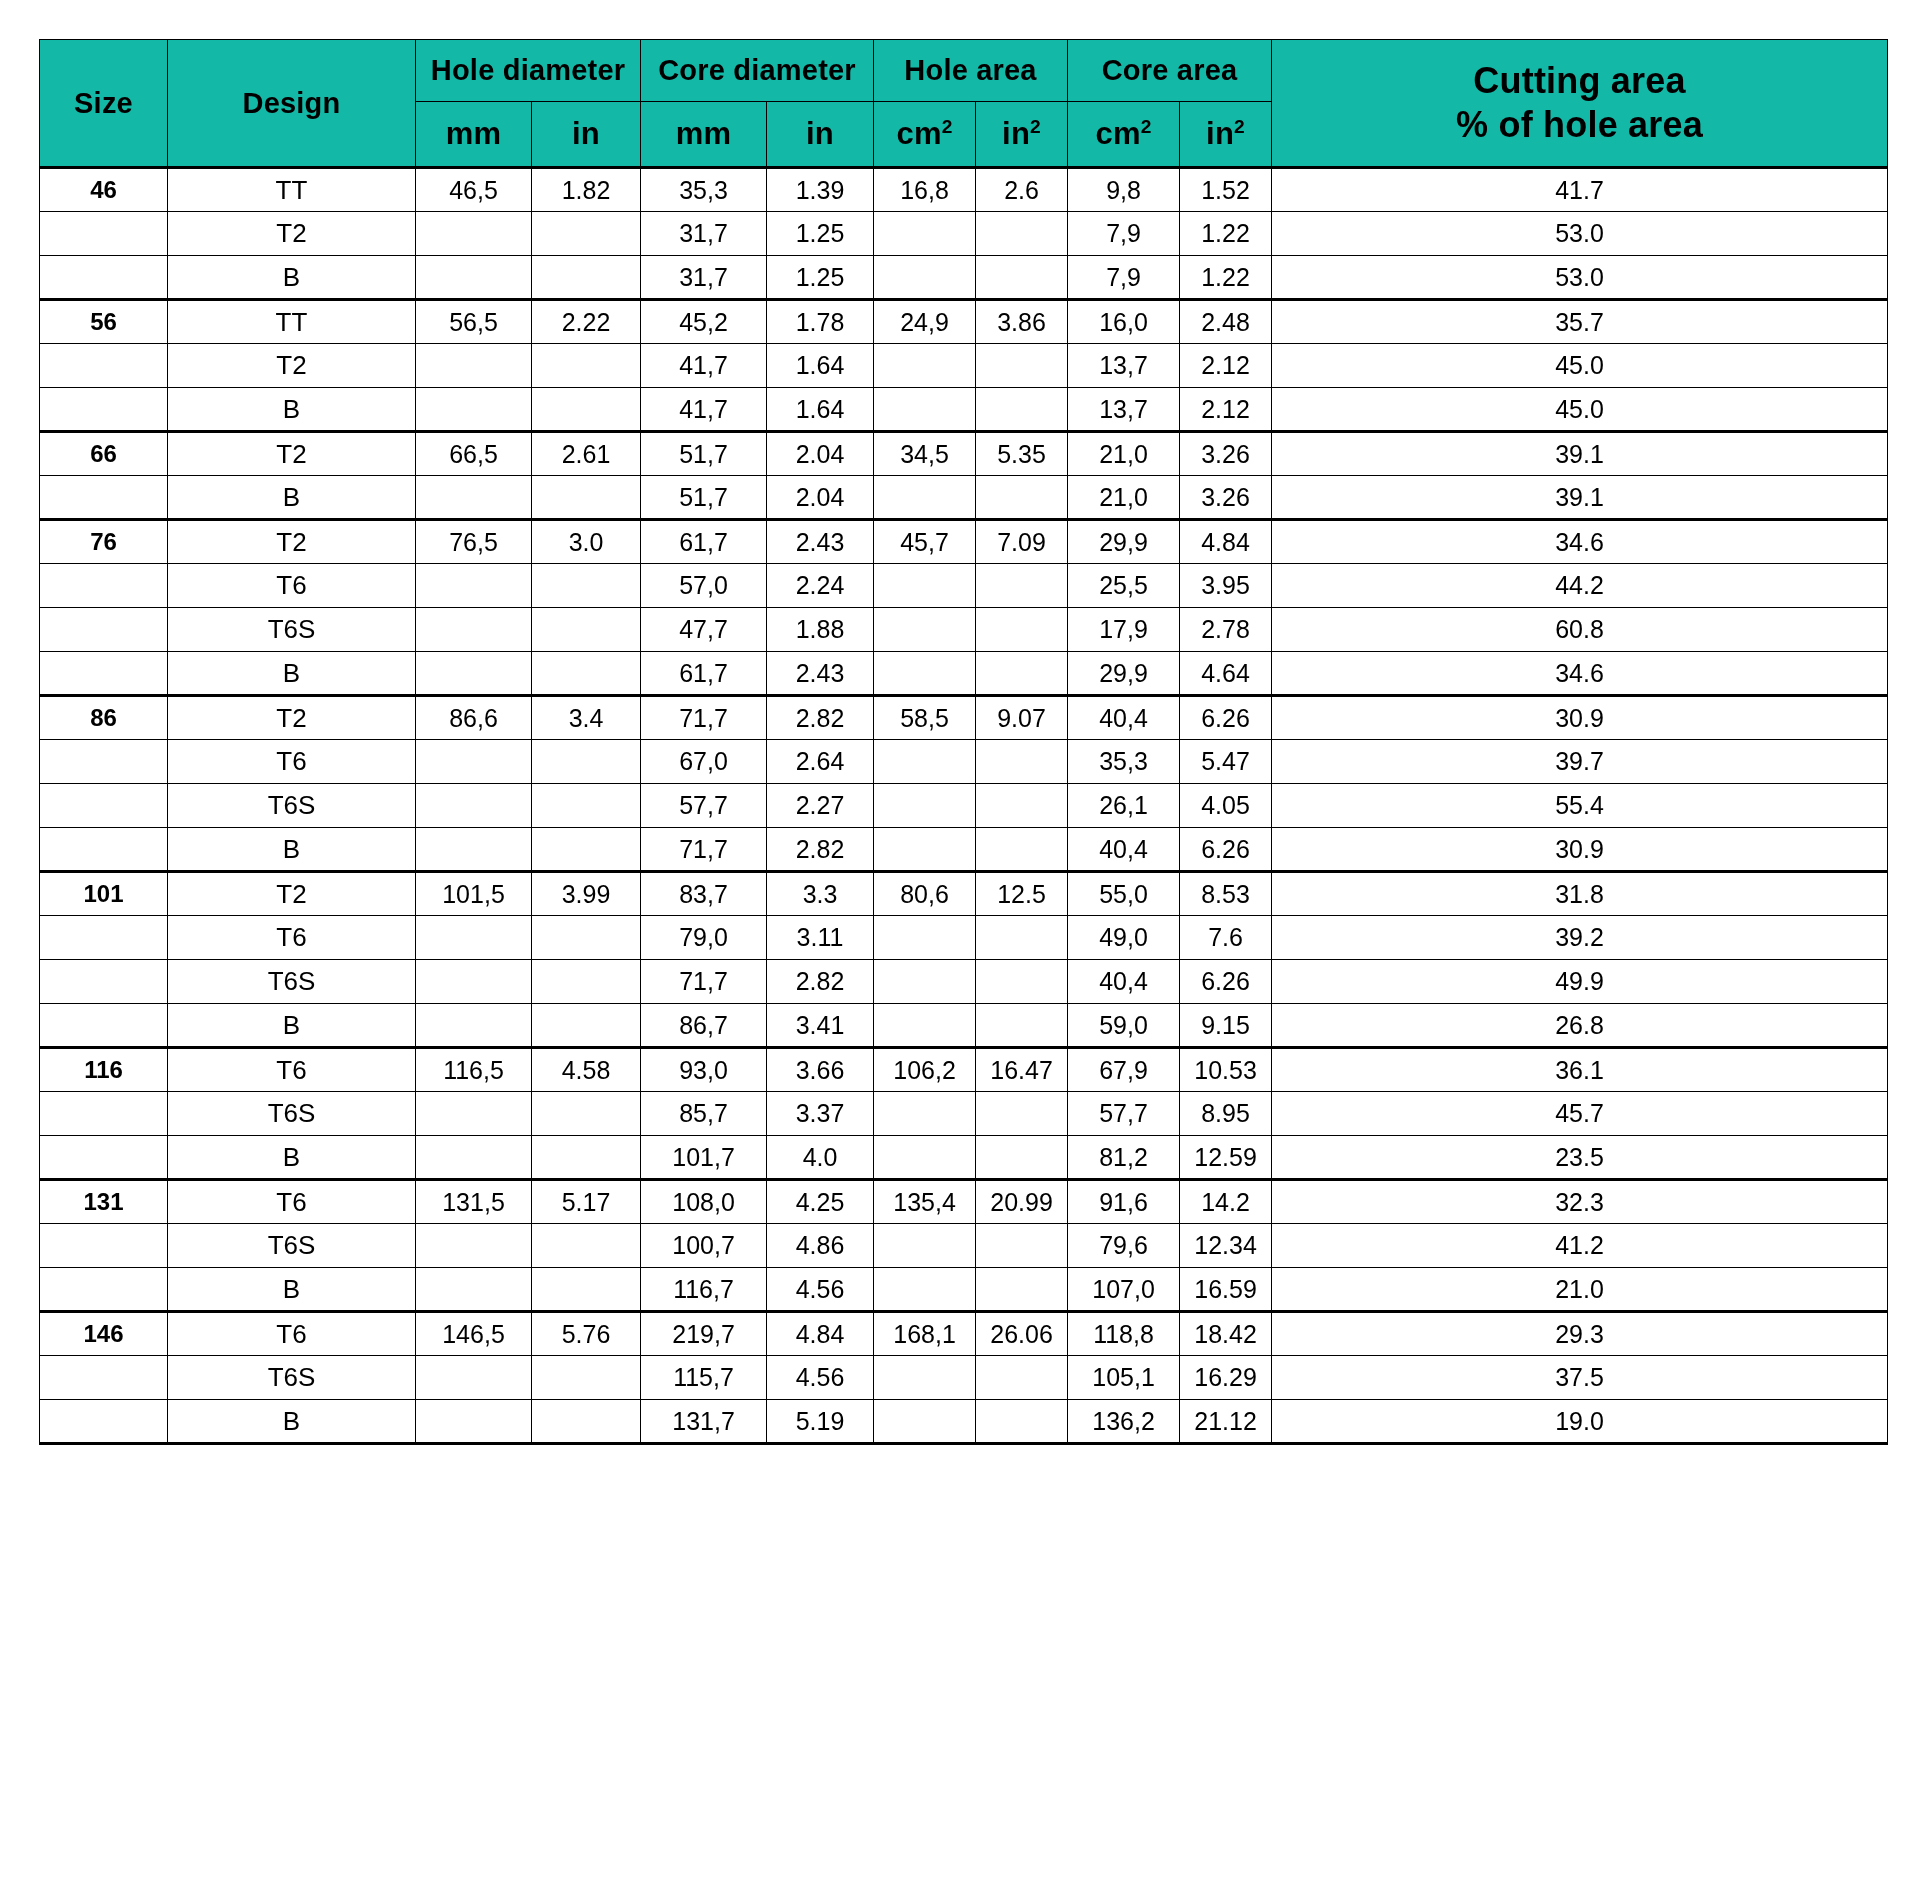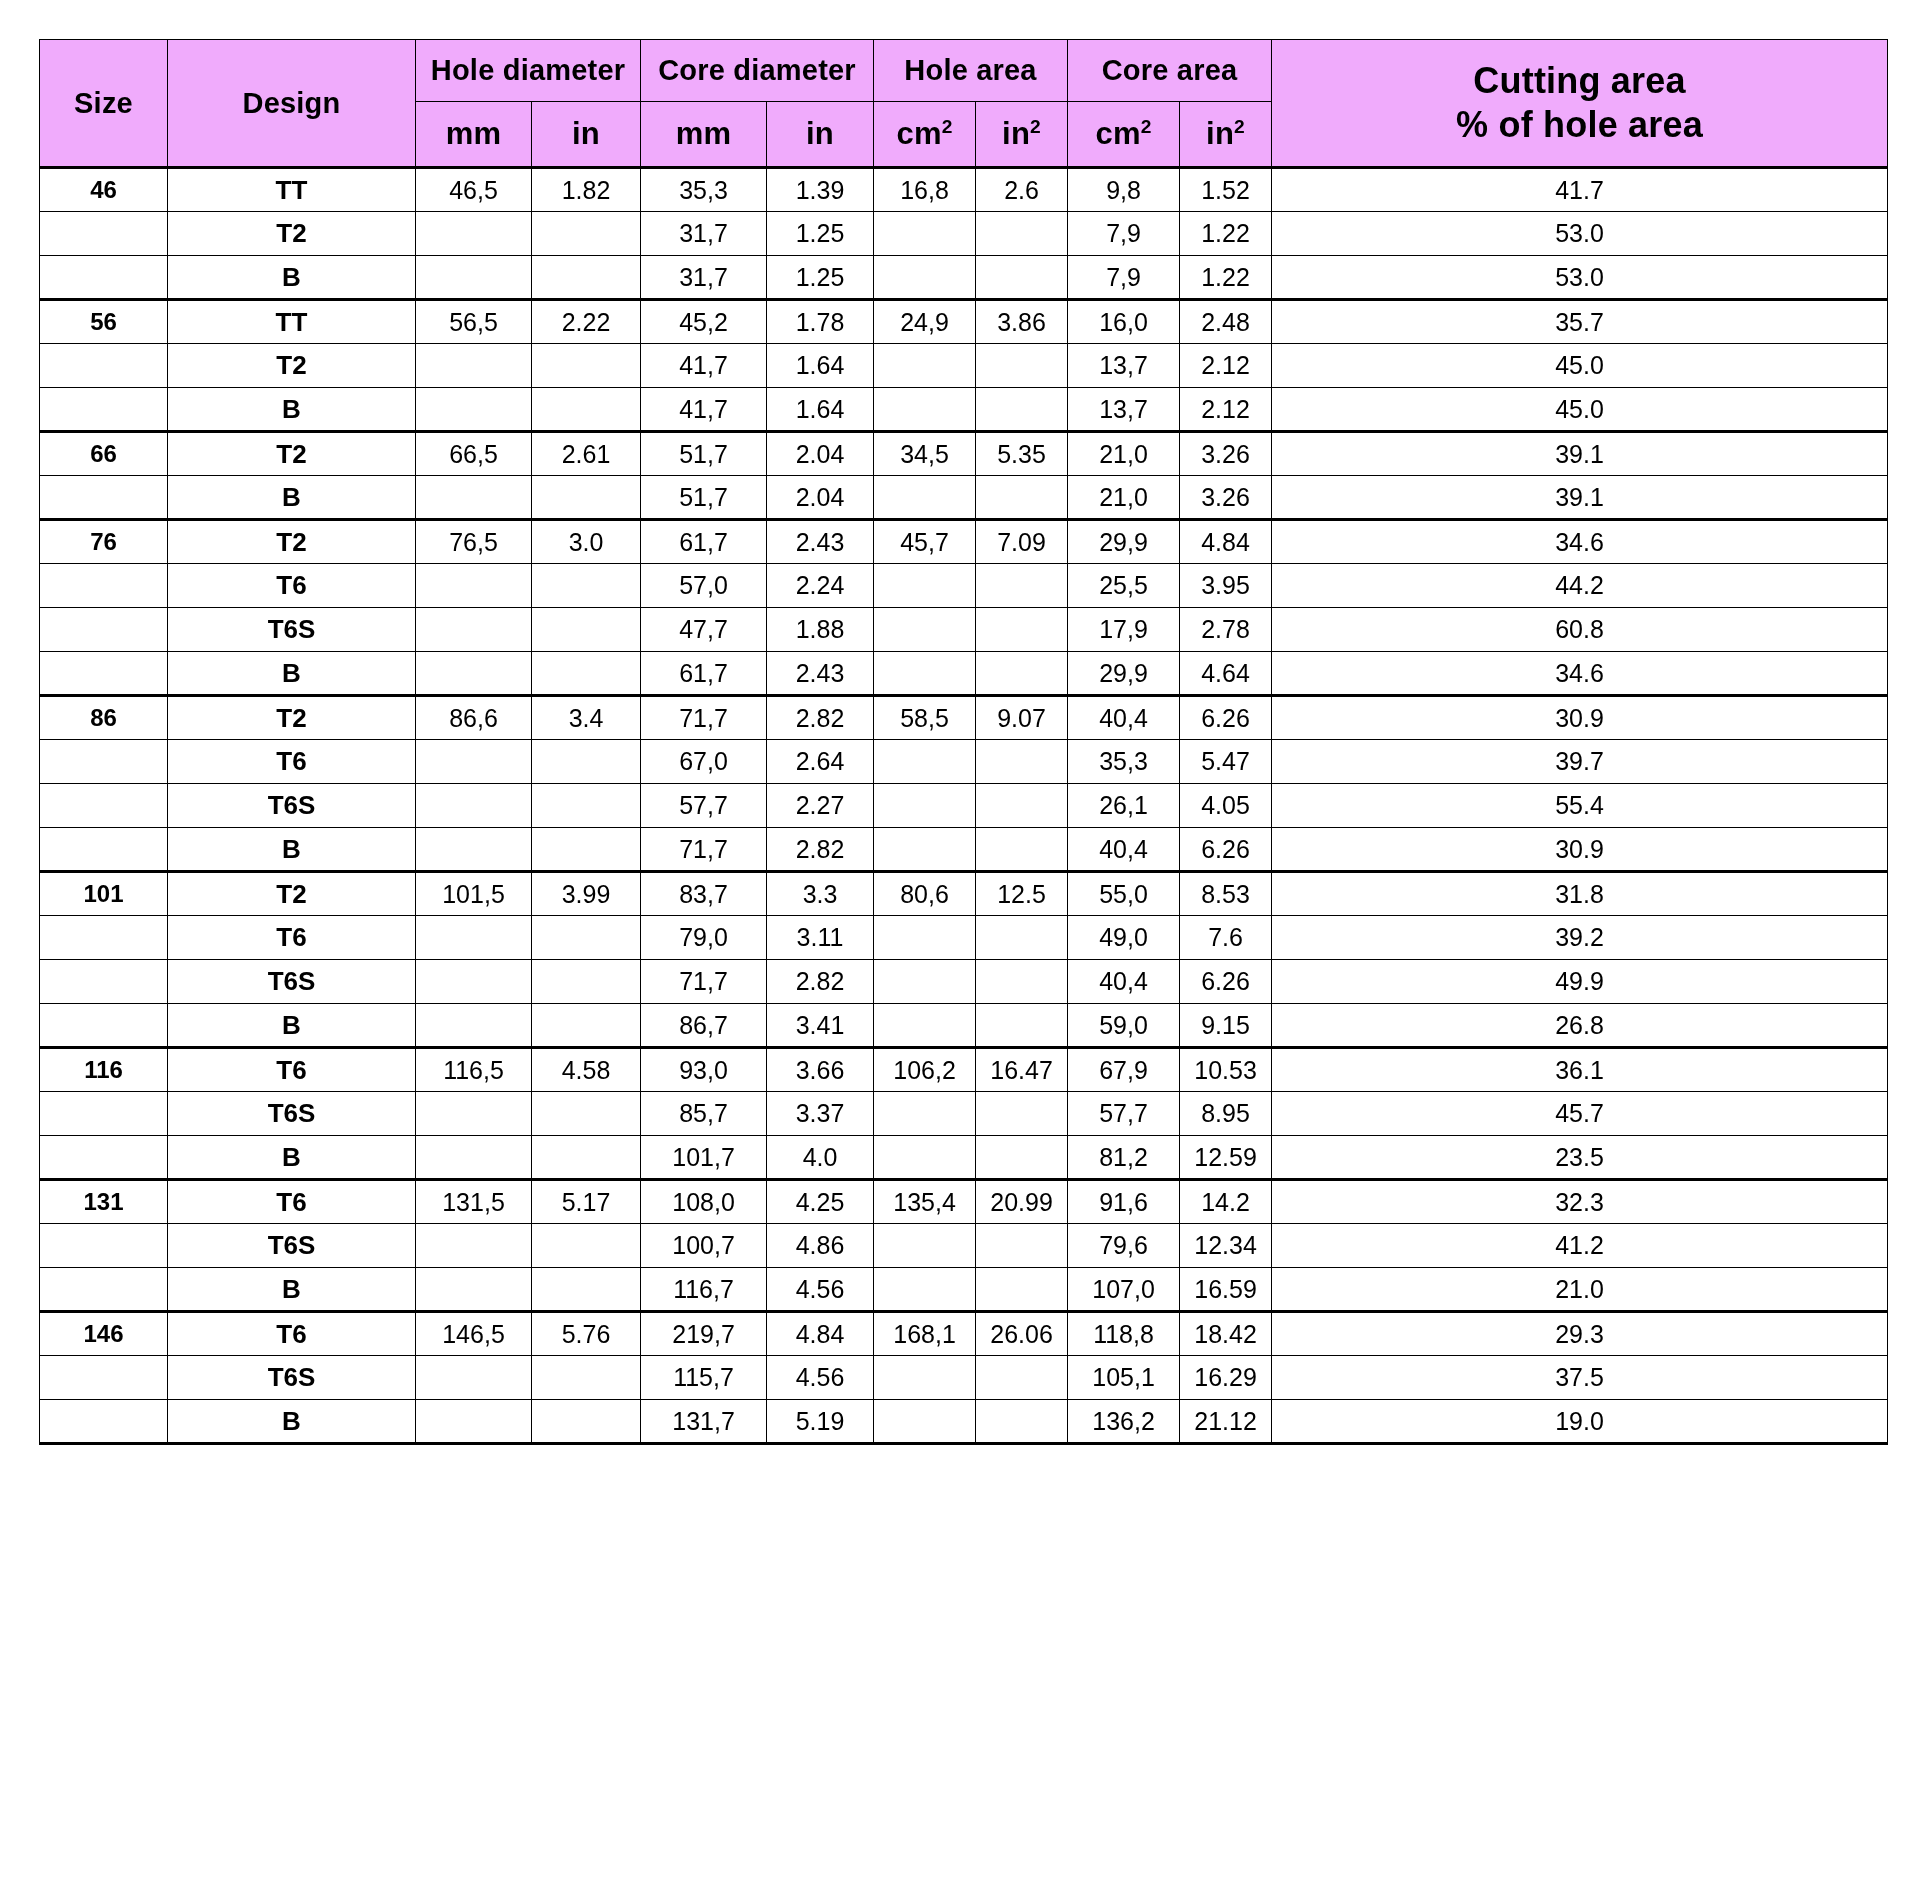--- a/index.html
+++ b/index.html
@@ -33,21 +33,21 @@
     border: 1px solid #000000;
     padding: 0;
     margin: 0;
     text-align: center;
     vertical-align: middle;
     color: #000000;
     box-sizing: border-box;
   }
   
   thead th {
-    background: #f0abfc;
+    background: #14b8a6;
     color: #ffffff;
     font-weight: bold;
     font-size: 29px;
     letter-spacing: 0.2px;
     border: 1px solid #0a6b8f;
   }
   th.hdr-tall { height: 128px; }
   th.hdr-top  { height: 62px; }
   th.hdr-sub  { height: 66px; font-size: 31px; }
   th.hdr-cut  { line-height: 1.22; font-size: 36px; }
@@ -59,21 +59,21 @@
     font-size: 25px;
     font-weight: bold;
     border: 1px solid #231f20;
   }
   tbody td.size-cell {
     font-size: 24px;
     font-weight: bold;
   }
   tbody td.design-cell {
     font-size: 26px;
-    font-weight: bold;
+    font-weight: normal;
   }
   tbody td.num {
     font-weight: normal;
     font-size: 25px;
   }
   tbody tr.group-start > td {
     border-top: 3.9px solid #000000;
   }
   tbody tr.last-row > td {
     border-bottom: 3.9px solid #000000;

